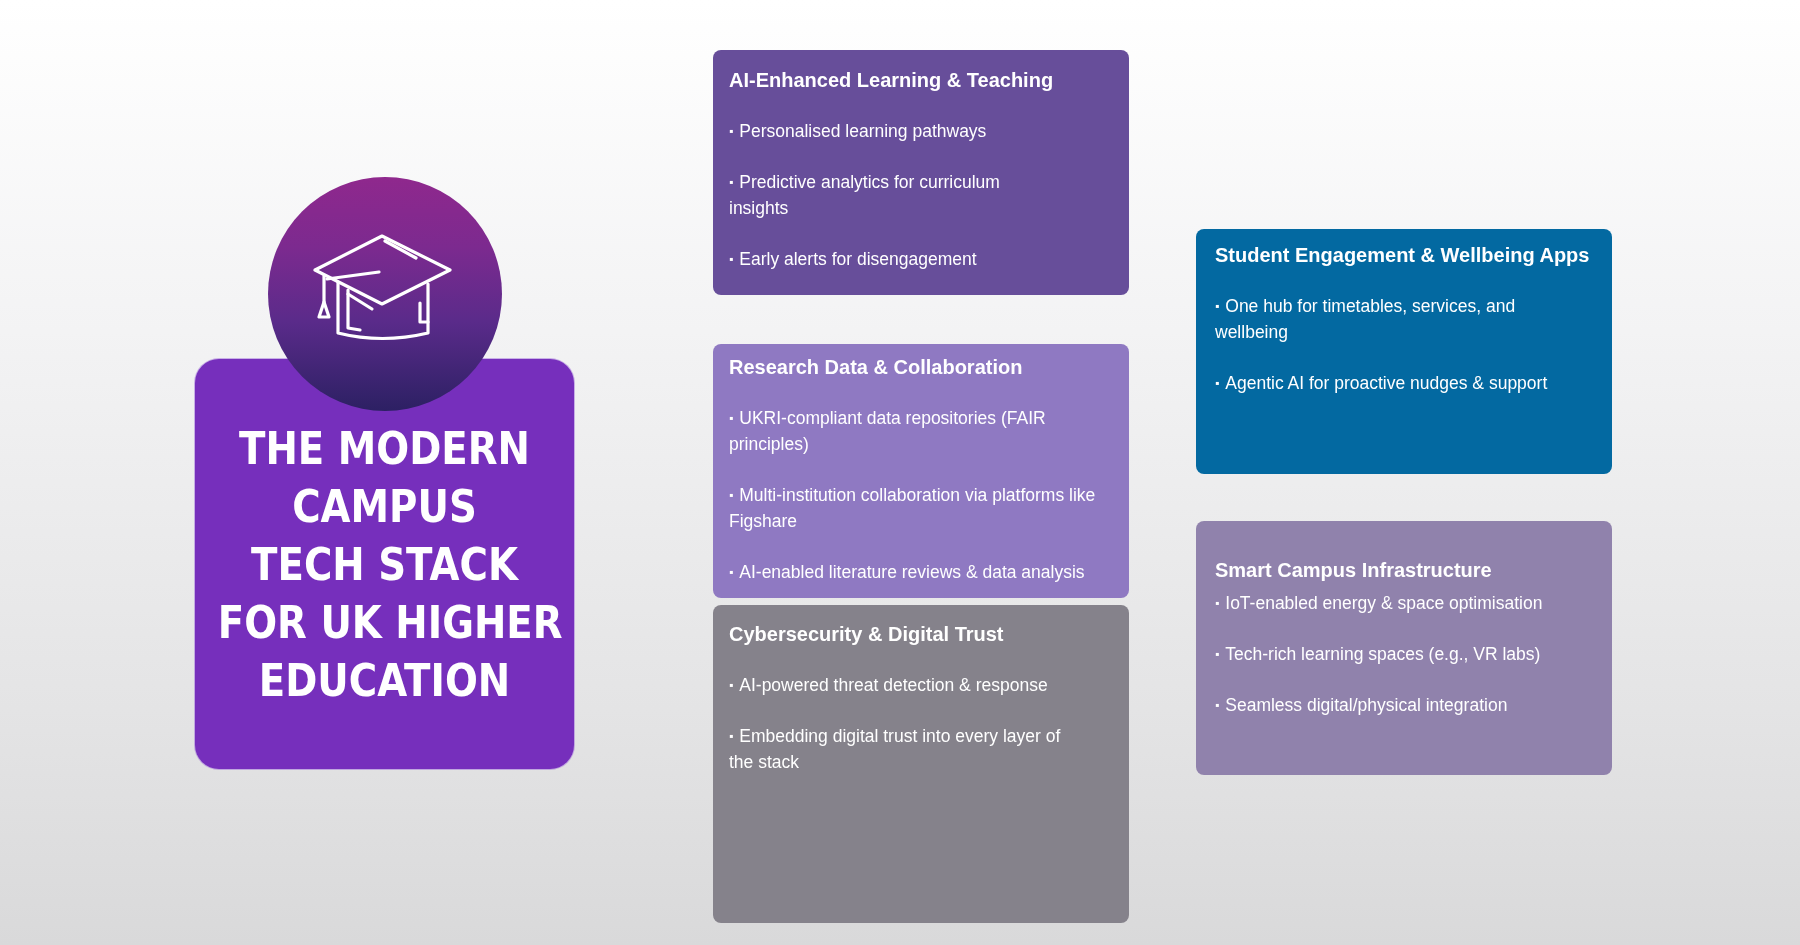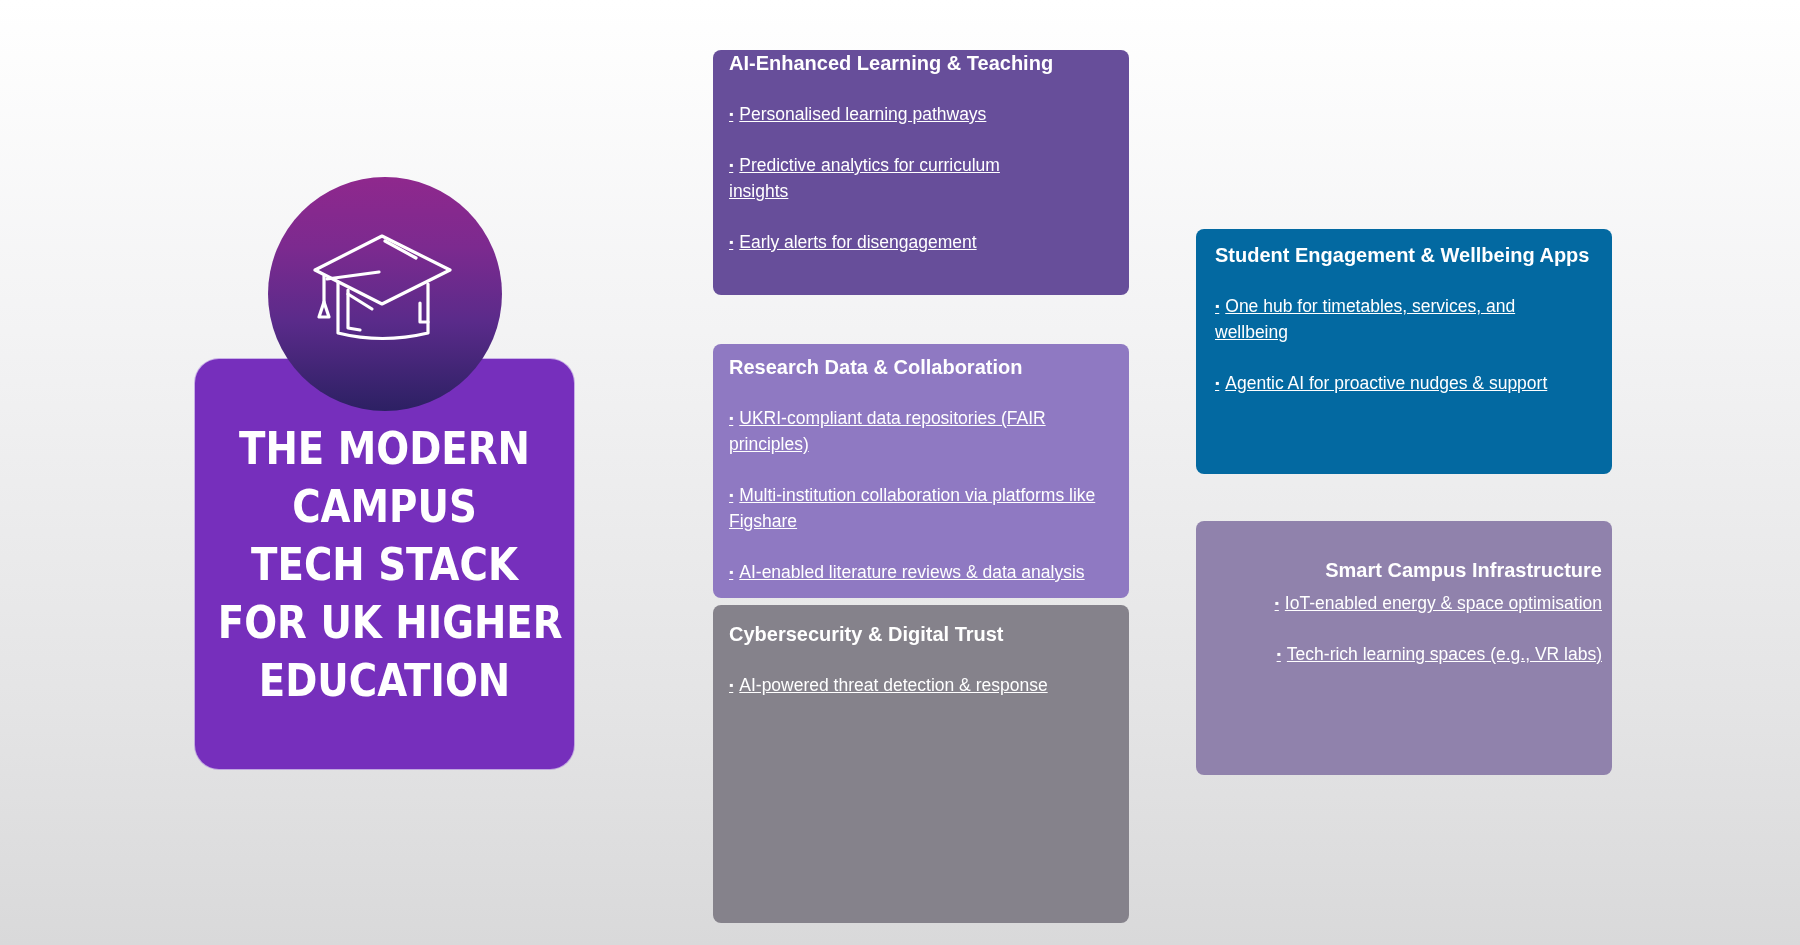--- a/index.html
+++ b/index.html
@@ -30,28 +30,28 @@
     .hero-circle svg { width: 150px; height: 120px; margin-top: -4px; }
     .card {
       position: absolute; width: 416px; border-radius: 8px; color: #ffffff;
       box-sizing: border-box; padding: 0 10px 0 16px;
     }
     .card-title {
       font-weight: bold; font-size: 20px; line-height: 26px; margin: 0;
       white-space: nowrap;
     }
     .card-item {
-      font-size: 17.5px; line-height: 26px; margin: 0; text-decoration: underline;
+      font-size: 17.5px; line-height: 26px; margin: 0;
     }
     .card-item .bullet { font-size: 12px; vertical-align: 2px; margin-right: 6px; }
     #card-ai { left: 713px; top: 50px; height: 245px; background: #674e9a; }
     #card-research { left: 713px; top: 344px; height: 254px; background: #8f79c2; }
     #card-cyber { left: 713px; top: 605px; height: 318px; background: #85828b; }
     #card-student { left: 1196px; top: 229px; height: 245px; background: #0369a1; padding-left: 19px; }
-    #card-smart { left: 1196px; top: 521px; height: 254px; background: #9082ac; padding-left: 19px; text-align: right; }
+    #card-smart { left: 1196px; top: 521px; height: 254px; background: #9082ac; padding-left: 19px; }
   </style>
 </head>
 <body>
 
 <div class="hero-card"></div>
 <div class="hero-circle">
   <svg viewBox="0 0 150 120" fill="none" stroke="#ffffff" stroke-width="3.2" stroke-linecap="round" stroke-linejoin="round">
 
     <path d="M5 38 L72 4 L140 38 L72 72 Z"></path>
 
@@ -69,41 +69,43 @@
 </div>
 <div class="hero-title">
   <span class="line">THE MODERN</span>
   <span class="line">CAMPUS</span>
   <span class="line">TECH STACK</span>
   <span class="line">FOR UK HIGHER</span>
   <span class="line">EDUCATION</span>
 </div>
 
 <div class="card" id="card-ai">
-  <p class="card-title" style="">AI-Enhanced Learning &amp; Teaching</p>
+  <p class="card-title" style="padding-top:17px">AI-Enhanced Learning &amp; Teaching</p>
   <p class="card-item" style="margin-top:25px"><span class="bullet">▪</span><span>Personalised learning pathways</span></p>
   <p class="card-item" style="margin-top:25px; padding-right:100px"><span class="bullet">▪</span><span>Predictive analytics for curriculum insights</span></p>
   <p class="card-item" style="margin-top:25px"><span class="bullet">▪</span><span>Early alerts for disengagement</span></p>
 </div>
 
 <div class="card" id="card-research">
   <p class="card-title" style="padding-top:10px">Research Data &amp; Collaboration</p>
   <p class="card-item" style="margin-top:25px; padding-right:50px"><span class="bullet">▪</span><span>UKRI-compliant data repositories  (FAIR principles)</span></p>
   <p class="card-item" style="margin-top:25px"><span class="bullet">▪</span><span>Multi-institution collaboration via platforms like Figshare</span></p>
   <p class="card-item" style="margin-top:25px"><span class="bullet">▪</span><span>AI-enabled literature reviews &amp; data analysis</span></p>
 </div>
 
 <div class="card" id="card-cyber">
   <p class="card-title" style="padding-top:16px">Cybersecurity &amp; Digital Trust</p>
   <p class="card-item" style="margin-top:25px"><span class="bullet">▪</span><span>AI-powered threat detection &amp; response</span></p>
+  <p class="card-item" style="margin-top:25px; padding-right:40px"><span class="bullet">▪</span><span>Embedding digital trust into every layer of the stack</span></p>
 </div>
 
 <div class="card" id="card-student">
   <p class="card-title" style="padding-top:13px">Student Engagement &amp; Wellbeing Apps</p>
   <p class="card-item" style="margin-top:25px; padding-right:60px"><span class="bullet">▪</span><span>One hub for timetables, services, and wellbeing</span></p>
   <p class="card-item" style="margin-top:25px"><span class="bullet">▪</span><span>Agentic AI for proactive nudges &amp; support</span></p>
 </div>
 
 <div class="card" id="card-smart">
   <p class="card-title" style="padding-top:36px">Smart Campus Infrastructure</p>
   <p class="card-item" style="margin-top:7px"><span class="bullet">▪</span><span>IoT-enabled energy &amp; space optimisation</span></p>
   <p class="card-item" style="margin-top:25px"><span class="bullet">▪</span><span>Tech-rich learning spaces (e.g., VR labs)</span></p>
+  <p class="card-item" style="margin-top:25px"><span class="bullet">▪</span><span>Seamless digital/physical integration</span></p>
 </div>
 
 </body></html>

